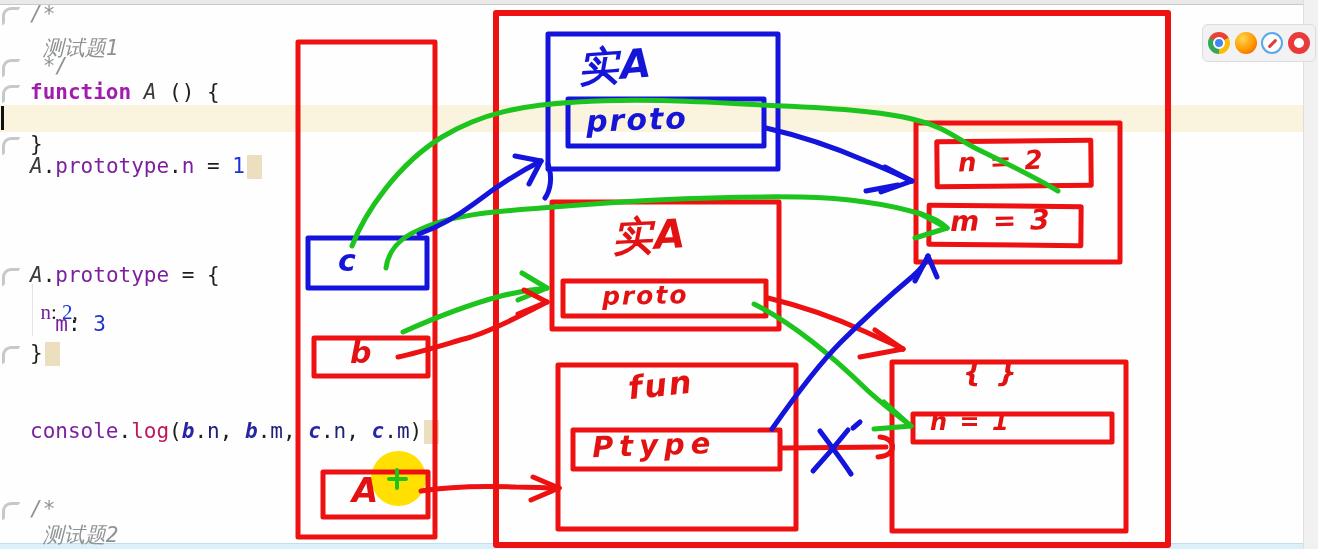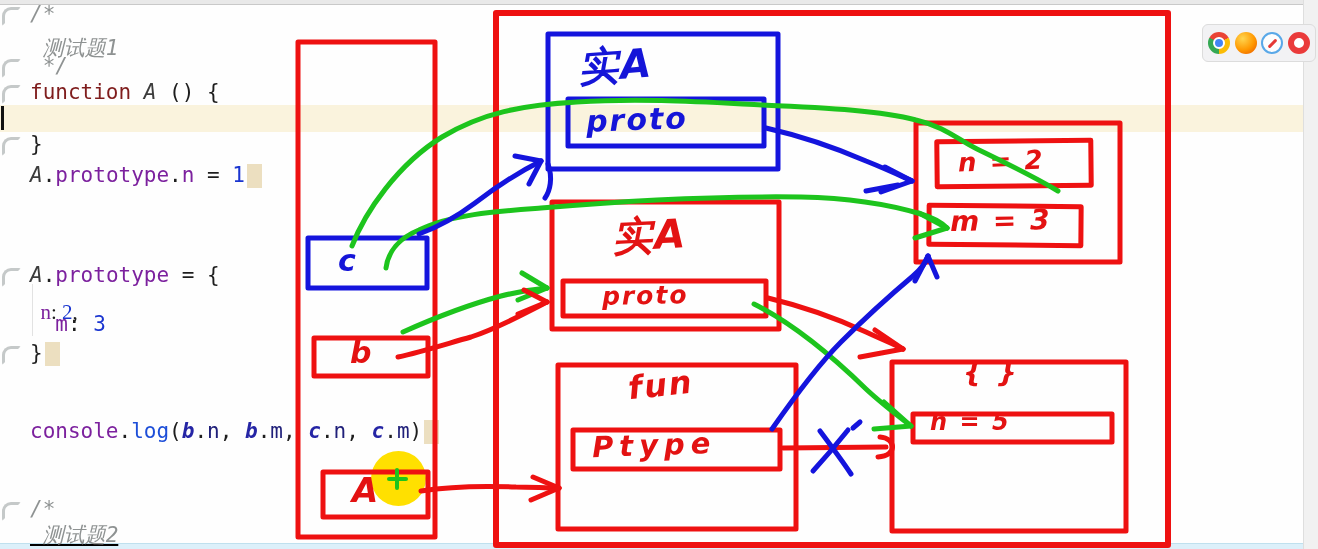--- a/index.html
+++ b/index.html
@@ -16,27 +16,27 @@
   .caret{position:absolute;left:1px;width:3px;height:24px;background:#111;z-index:3;}
   .indent-guide{position:absolute;left:32px;top:284px;width:1px;height:52px;background:#e2e2e2;z-index:2;}
   
   #code-area{position:absolute;left:30px;top:0;width:1200px;height:549px;z-index:2;
              font-family:"DejaVu Sans Mono",monospace;font-size:21px;}
   .code-line{position:absolute;left:0;height:26px;line-height:26px;white-space:pre;}
   .gutter-mark{position:absolute;left:-28px;top:6px;width:13px;height:13px;
                border:3px solid #bcc0c0;border-right-color:transparent;border-bottom-color:transparent;
                border-radius:9px 2px 0 2px;opacity:.85;}
   .tk-com{color:#8e9292;font-style:italic;}
-  .tk-kw{color:#7f1d1d;font-weight:normal;}
+  .tk-kw{color:#a21caf;font-weight:bold;}
   .tk-id{color:#3c3c3c;font-style:italic;}
   .tk-var{color:#2525a5;font-style:italic;font-weight:bold;}
   .tk-prop{color:#7c219e;}
   .tk-mem{color:#20207a;}
   .tk-num{color:#1a35d0;}
-  .tk-fn{color:#1d4ed8;}
+  .tk-fn{color:#be185d;}
   .tk-pl{color:#1e1e1e;}
   .tk-block{display:inline-block;width:15px;height:24px;background:#ecdfc0;vertical-align:middle;margin-left:2px;}
   
   #sketch{position:absolute;left:0;top:0;z-index:5;pointer-events:none;}
   .hw{position:absolute;z-index:4;font-family:"DejaVu Sans",sans-serif;font-style:italic;
       font-weight:bold;letter-spacing:2px;white-space:nowrap;}
   .hw-red{color:#e31212;} .hw-blue{color:#1515d8;}
   .yellow-dot{position:absolute;left:371px;top:451px;width:55px;height:55px;border-radius:50%;
               background:#ffe000;z-index:3;}
   
@@ -62,50 +62,50 @@
 <div class="caret" id="caret" style="top: 106.2px;"></div>
 <div class="indent-guide"></div>
 
 <div id="code-area">
     <div class="code-line" style="top: 1px;"><span class="tk-com">/*</span><div class="gutter-mark"></div></div>
     <div class="code-line" style="top: 27.05px; margin-top: 8px;"><span class="tk-com"> 测试题1</span></div>
     <div class="code-line" style="top: 53.1px;"><span class="tk-com"> */</span><div class="gutter-mark"></div></div>
     <div class="code-line" style="top: 79.15px;"><span class="tk-kw">function</span><span class="tk-pl"> </span><span class="tk-id">A</span><span class="tk-pl"> () {</span><div class="gutter-mark"></div></div>
     <div class="code-line" style="top: 105.2px;"></div>
     <div class="code-line" style="top: 131.25px;"><span class="tk-pl">}</span><div class="gutter-mark"></div></div>
-    <div class="code-line" style="top: 162px;"><span class="tk-id">A</span><span class="tk-pl">.</span><span class="tk-prop">prototype</span><span class="tk-pl">.</span><span class="tk-prop">n</span><span class="tk-pl"> = </span><span class="tk-num">1</span><span class="tk-block"></span></div>
+    <div class="code-line" style="top: 153px;"><span class="tk-id">A</span><span class="tk-pl">.</span><span class="tk-prop">prototype</span><span class="tk-pl">.</span><span class="tk-prop">n</span><span class="tk-pl"> = </span><span class="tk-num">1</span><span class="tk-block"></span></div>
     <div class="code-line" style="top: 183.35px;"></div>
     <div class="code-line" style="top: 235.45px;"></div>
     <div class="code-line" style="top: 261.5px;"><span class="tk-id">A</span><span class="tk-pl">.</span><span class="tk-prop">prototype</span><span class="tk-pl"> = {</span><div class="gutter-mark"></div></div>
     <div class="code-line" style="top: 299px; font-family: Liberation Serif, serif;"><span class="tk-pl">  </span><span class="tk-prop">n</span><span class="tk-pl">: </span><span class="tk-num">2</span><span class="tk-pl">,</span></div>
     <div class="code-line" style="top: 311px; text-align: center;"><span class="tk-pl">  </span><span class="tk-prop">m</span><span class="tk-pl">: </span><span class="tk-num">3</span></div>
     <div class="code-line" style="top: 339.65px;"><span class="tk-pl">}</span><span class="tk-block"></span><div class="gutter-mark"></div></div>
     <div class="code-line" style="top: 365.7px;"></div>
     <div class="code-line" style="top: 417.8px;"><span class="tk-prop">console</span><span class="tk-pl">.</span><span class="tk-fn">log</span><span class="tk-pl">(</span><span class="tk-var">b</span><span class="tk-pl">.</span><span class="tk-mem">n</span><span class="tk-pl">, </span><span class="tk-var">b</span><span class="tk-pl">.</span><span class="tk-mem">m</span><span class="tk-pl">, </span><span class="tk-var">c</span><span class="tk-pl">.</span><span class="tk-mem">n</span><span class="tk-pl">, </span><span class="tk-var">c</span><span class="tk-pl">.</span><span class="tk-mem">m</span><span class="tk-pl">)</span><span class="tk-block"></span></div>
     <div class="code-line" style="top: 443.85px;"></div>
     <div class="code-line" style="top: 469.9px;"></div>
     <div class="code-line" style="top: 495.95px;"><span class="tk-com">/*</span><div class="gutter-mark"></div></div>
-    <div class="code-line" style="top: 522px; text-decoration: underline;"><span class="tk-com"> 测试题2</span></div>
+    <div class="code-line" style="top: 522px;"><span class="tk-com"> 测试题2</span></div>
   </div>
 
 <div class="yellow-dot"></div>
 
 <div class="hw hw-blue" style="left:578px;top:38px;font-size:40px;transform:rotate(-4deg)">实A</div>
 <div class="hw hw-blue" style="left:586px;top:102px;font-size:30px;transform:rotate(-2deg)">proto</div>
 <div class="hw hw-red" style="left:612px;top:208px;font-size:40px;transform:rotate(-3deg)">实A</div>
 <div class="hw hw-red" style="left:602px;top:281px;font-size:25px;transform:rotate(-1deg)">proto</div>
 <div class="hw hw-red" style="left:628px;top:366px;font-size:32px;transform:rotate(-6deg)">fun</div>
 <div class="hw hw-red" style="left:592px;top:428px;font-size:29px;letter-spacing:6px;transform:rotate(-2deg)">Ptype</div>
 <div class="hw hw-blue" style="left:338px;top:243px;font-size:30px">c</div>
 <div class="hw hw-red" style="left:350px;top:335px;font-size:30px">b</div>
 <div class="hw hw-red" style="left:352px;top:470px;font-size:34px">A</div>
 <div class="hw hw-red" style="left:958px;top:146px;font-size:26px;transform:rotate(-2deg)">n = 2</div>
 <div class="hw hw-red" style="left:950px;top:204px;font-size:28px;transform:rotate(-1deg)">m = 3</div>
 <div class="hw hw-red" style="left:963px;top:356px;font-size:28px">{ }</div>
-<div class="hw hw-red" style="left:930px;top:408px;font-size:24px">n = 5</div>
+<div class="hw hw-red" style="left:930px;top:408px;font-size:24px">n = 1</div>
 
 <svg id="sketch" width="1318" height="549" viewBox="0 0 1318 549">
   <g fill="none" stroke-linecap="round" stroke-linejoin="round">
 
     <g stroke="#ee1111" stroke-width="5">
       <rect x="298" y="42" width="137" height="495"></rect>
       <rect x="496" y="13" width="672" height="532" stroke-width="6"></rect>
       <rect x="552" y="202" width="227" height="127"></rect>
       <rect x="563" y="281" width="203" height="35"></rect>
       <rect x="314" y="338" width="114" height="38"></rect>

